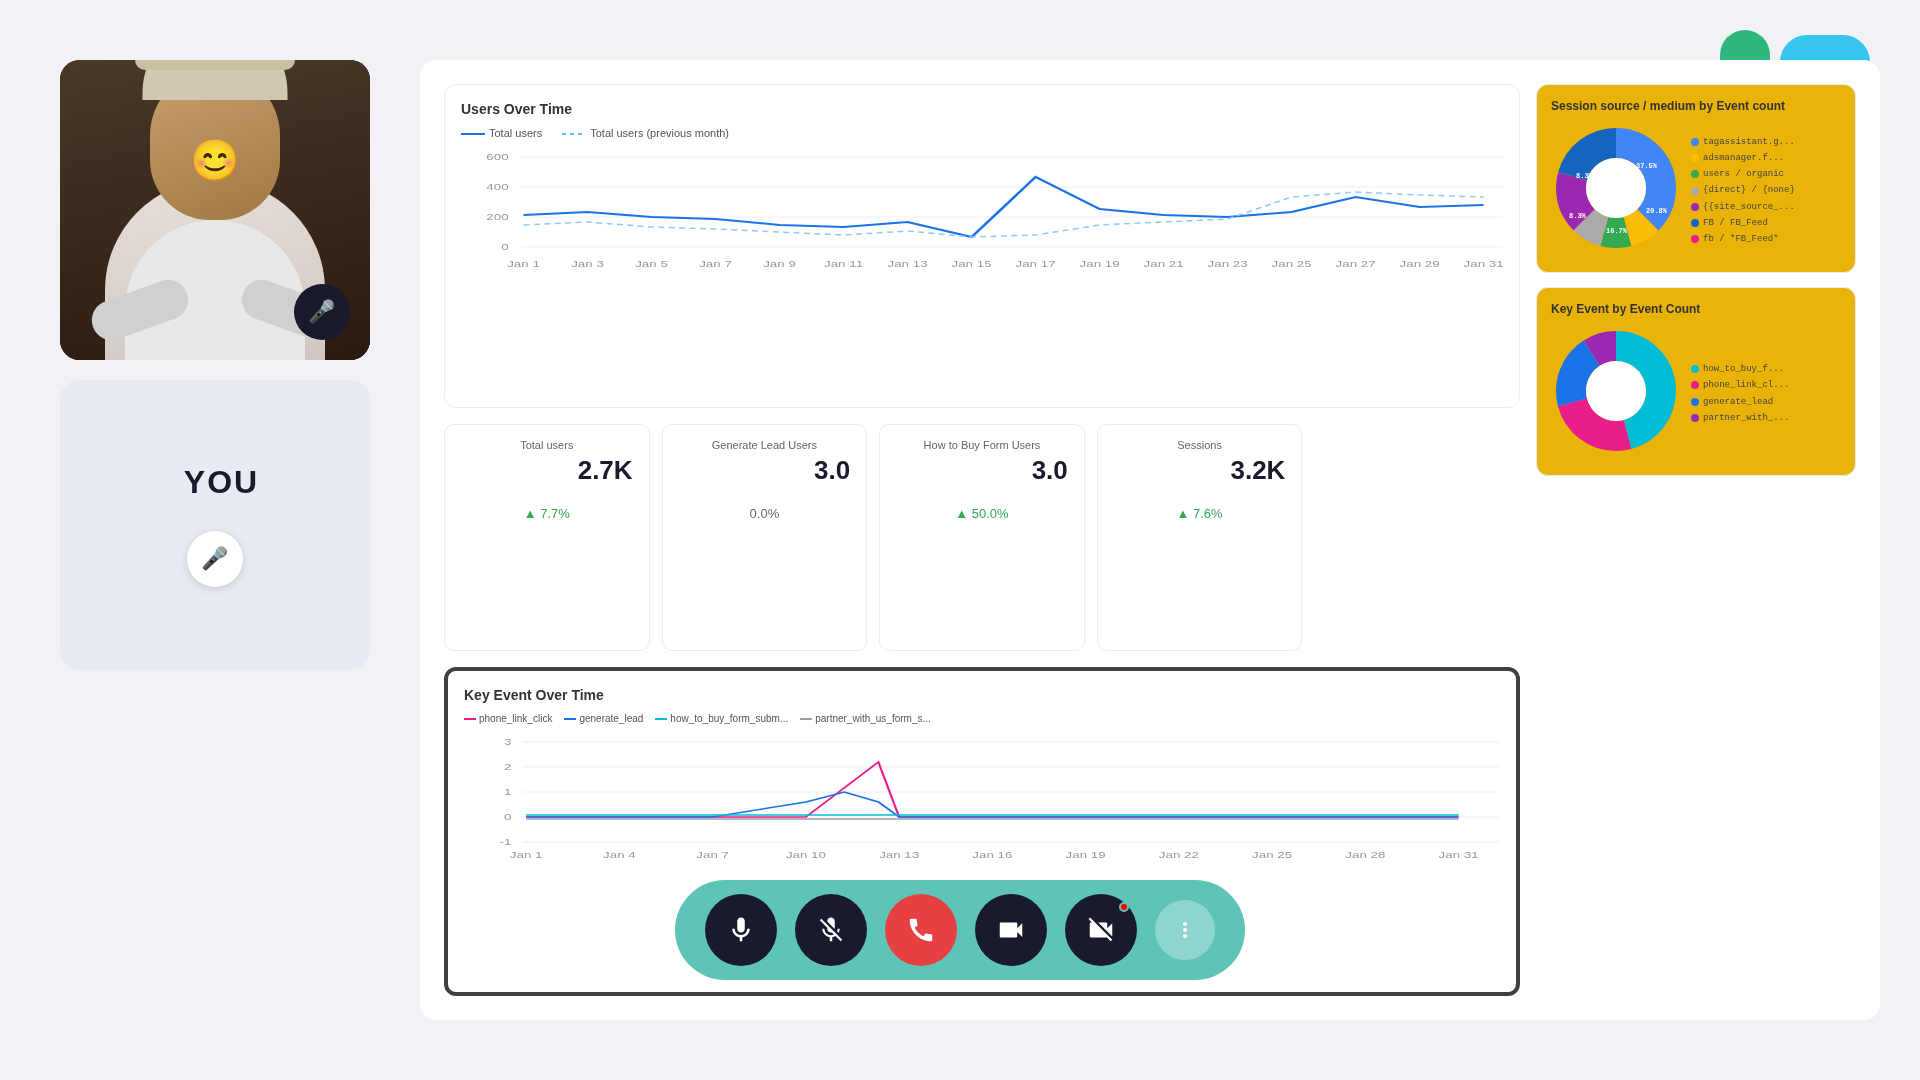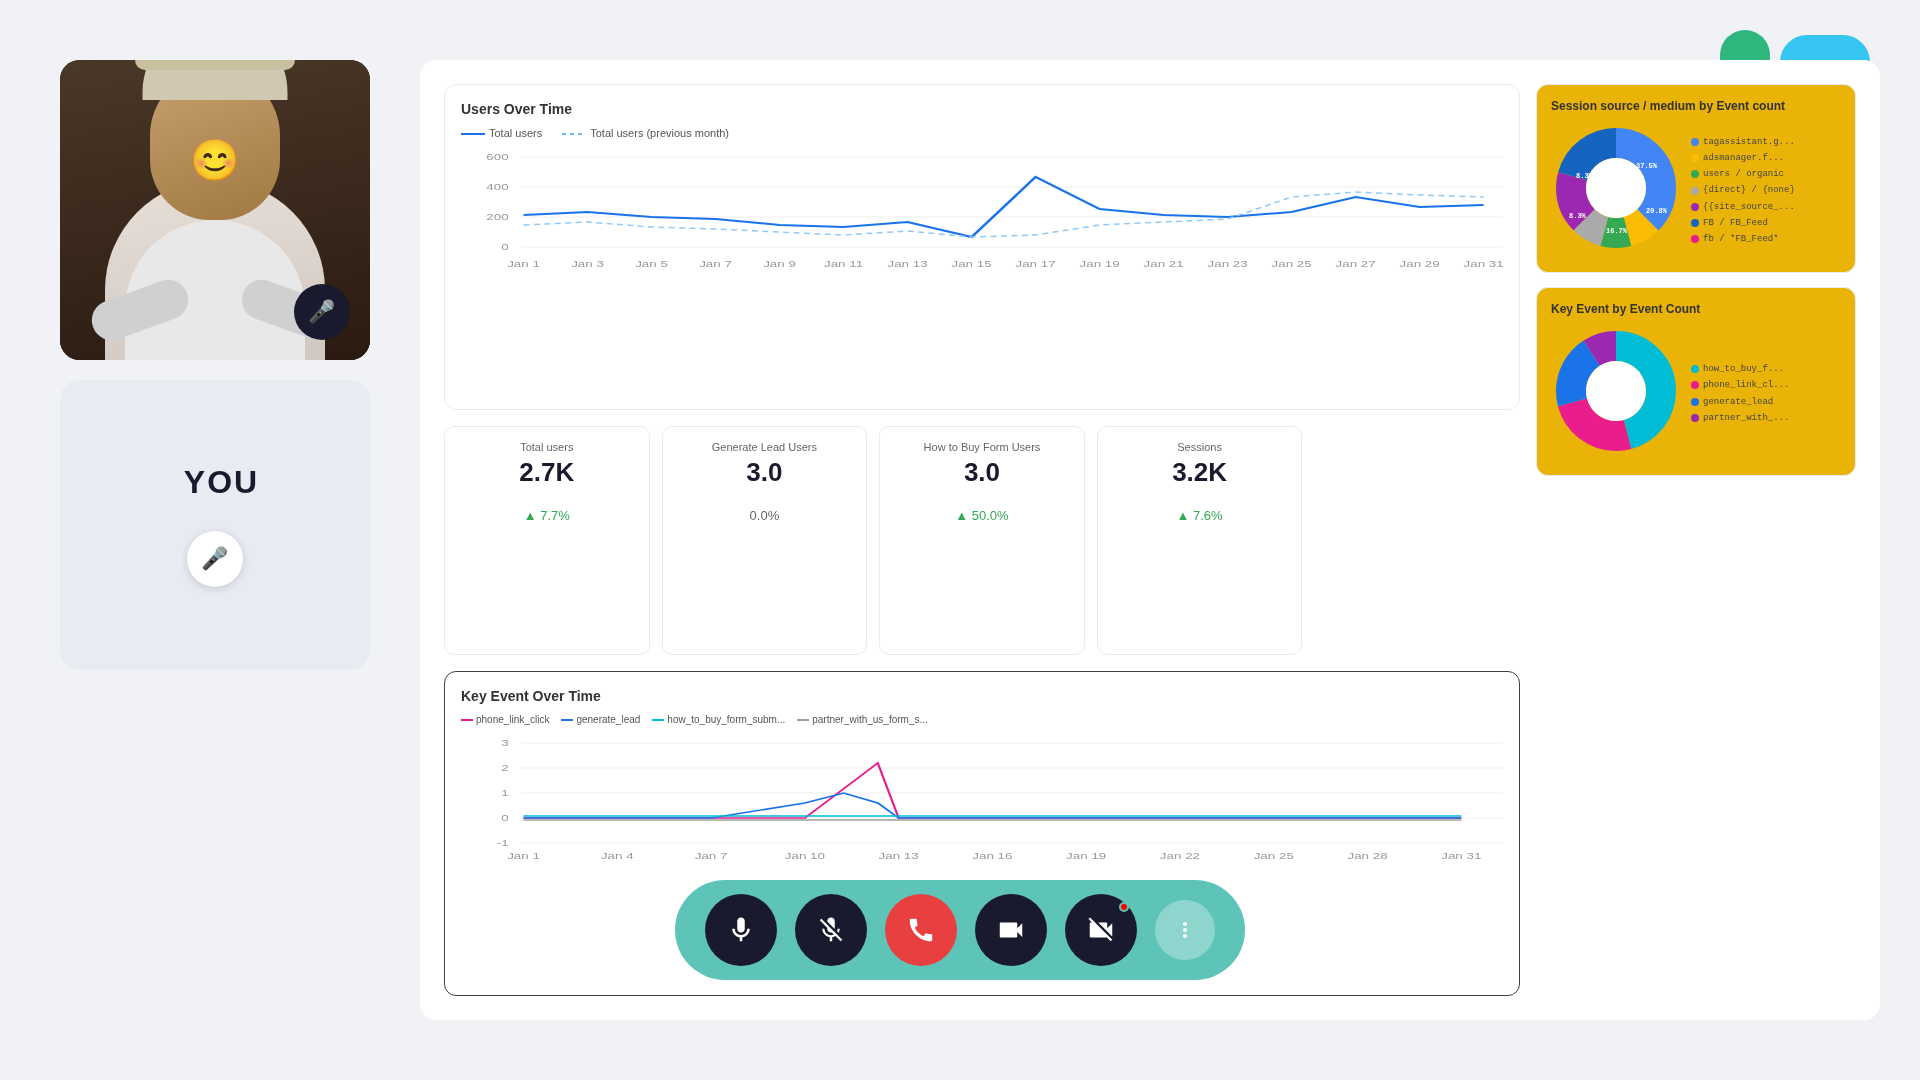--- a/index.html
+++ b/index.html
@@ -166,33 +166,34 @@
     }
     .metric-label {
       font-size: 11px;
       color: #666;
       margin-bottom: 4px;
     }
     .metric-value {
       font-size: 26px;
       font-weight: 700;
       color: #1a1a2e;
+      text-align: right;
     }
     .metric-change {
       font-size: 13px;
       margin-top: 20px;
     }
     .metric-change.up { color: #34a853; }
     .metric-change.down { color: #ea4335; }
 
     
     .chart-key-events {
       grid-column: 1;
       grid-row: 3;
-      border: 1px solid #404040;
+      border: 4px solid #404040;
       border-radius: 12px;
       padding: 16px;
       background: white;
     }
     .key-event-legend {
       display: flex;
       flex-wrap: wrap;
       gap: 12px;
       margin-bottom: 8px;
       font-size: 10px;

